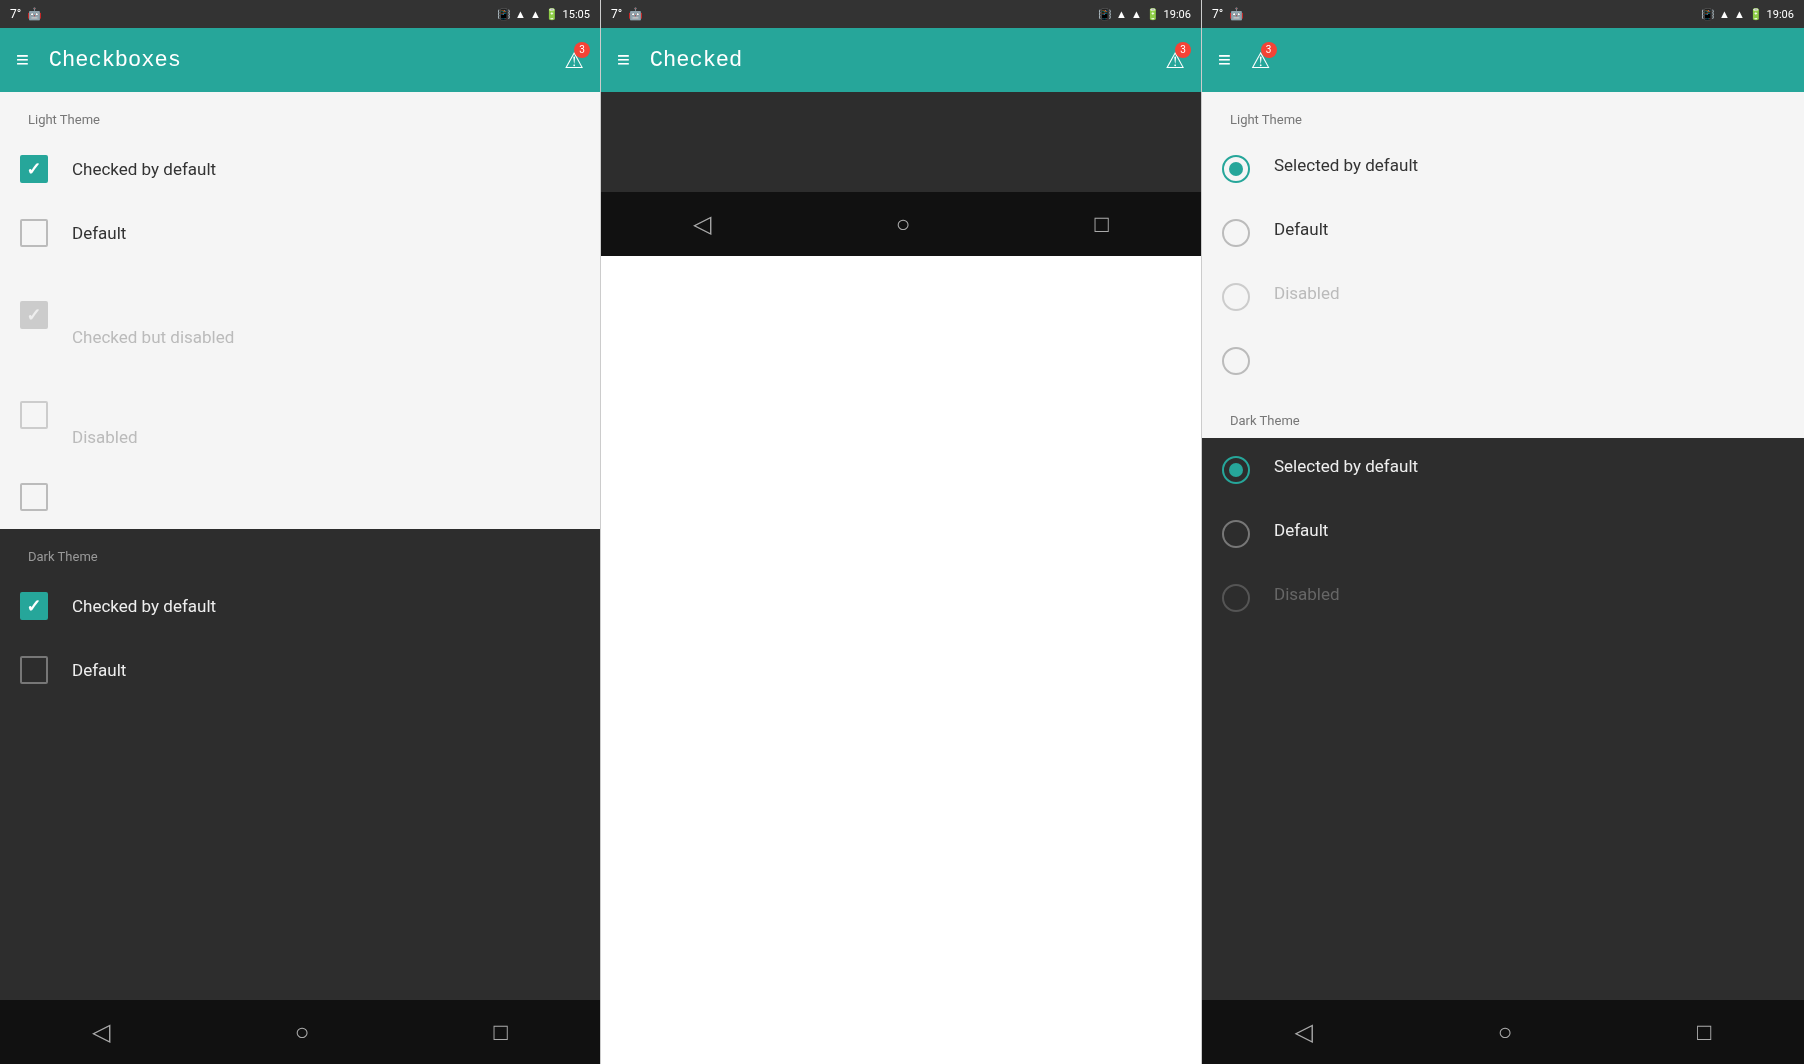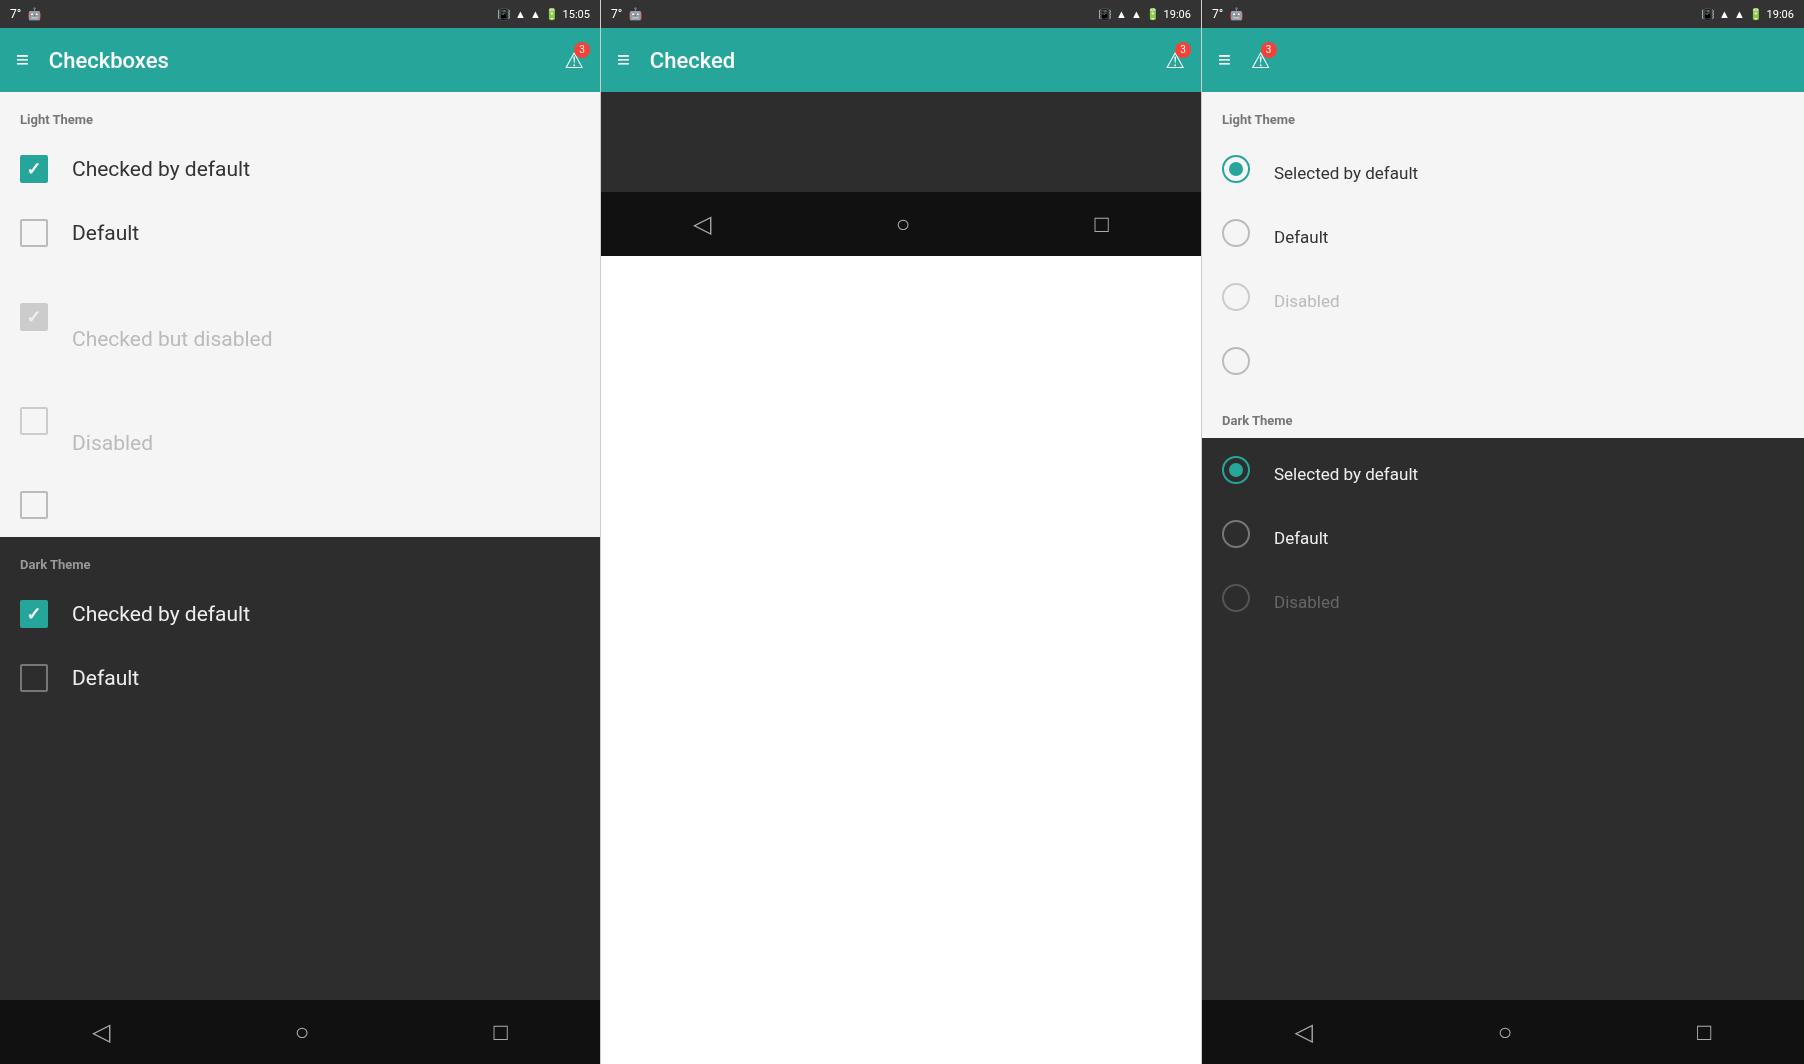--- a/index.html
+++ b/index.html
@@ -57,20 +57,21 @@
       align-items: center;
       padding: 0 16px;
       gap: 20px;
       flex-shrink: 0;
     }
     .app-bar-title {
       color: white;
       font-size: 22px;
       font-weight: 500;
       flex: 1;
+      font-family: Liberation Mono, monospace;
     }
     .hamburger-icon {
       color: white;
       font-size: 22px;
       cursor: pointer;
     }
     .alert-badge {
       position: relative;
       display: inline-block;
     }
@@ -88,23 +89,24 @@
       width: 16px;
       height: 16px;
       font-size: 10px;
       display: flex;
       align-items: center;
       justify-content: center;
     }
 
     .section-label {
       font-size: 13px;
-      font-weight: 700;
+      font-weight: 400;
       color: #777;
       padding: 20px 20px 10px 20px;
+      margin-left: 8px;
     }
 
     .dark-section-label {
       color: #999;
     }
 
     
     .checkbox-item {
       display: flex;
       align-items: center;
@@ -141,21 +143,21 @@
       line-height: 1;
     }
     .checkmark-disabled {
       color: #eee;
       font-size: 18px;
       font-weight: bold;
       line-height: 1;
     }
 
     .checkbox-label {
-      font-size: 21px;
+      font-size: 17px;
       color: #333;
     }
     .checkbox-label.disabled {
       color: #bbb;
       margin-top: 44px;
     }
     .checkbox-label.dark {
       color: #eee;
     }
 
@@ -191,21 +193,21 @@
 
     .divider-line-inset {
       border: none;
       border-top: 1px solid #ddd;
       margin: 0 0 0 80px;
     }
 
     
     .radio-item {
       display: flex;
-      align-items: flex-end;
+      align-items: flex-start;
       padding: 18px 20px;
       gap: 24px;
     }
 
     .radio-outer {
       width: 28px;
       height: 28px;
       border-radius: 50%;
       border: 2.5px solid #bbb;
       display: flex;

